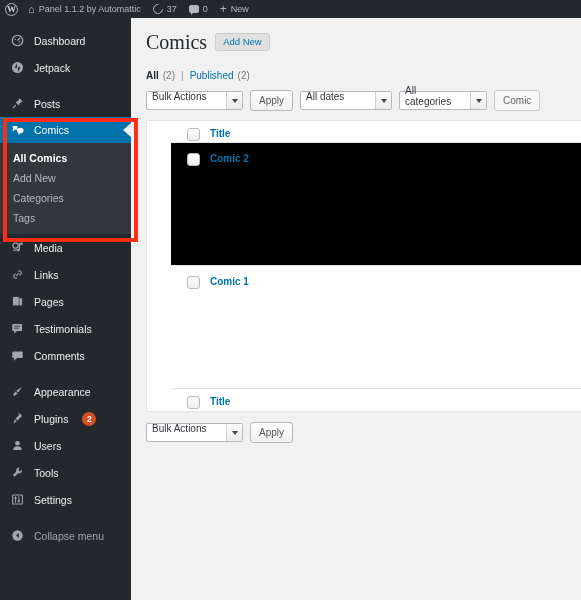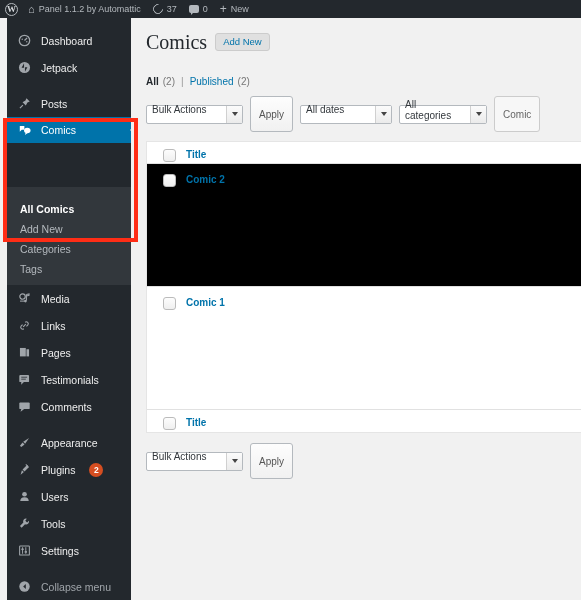--- a/index.html
+++ b/index.html
@@ -48,21 +48,21 @@
     content: ""; position: absolute; left: 2px; top: 7px;
     border-left: 3px solid #b4b9be;
     border-bottom: 3px solid transparent;
   }
   .plus-icon { font-size: 12px; color: #b4b9be; line-height: 1; font-weight: 300; }
   .ab-label { color: #b4b9be; }
   .ab-count { color: #b4b9be; }
 
   
   .sidebar {
-    position: absolute; top: 18px; left: 7px;
+    position: absolute; top: 18px; left: 0;
     width: 131px; height: 582px;
     background: #23282d;
   }
   .menu-item {
     display: flex; align-items: center;
     height: 27px; padding-left: 10px; gap: 9px;
     color: #eee; font-size: 10.5px;
     position: relative;
   }
   .menu-item.spacer-top { margin-top: 9px; }
@@ -77,21 +77,21 @@
   .menu-item.current .mi-icon, .menu-item.current .mi-label { color: #fff; }
   .menu-item.current .arrow {
     position: absolute; right: 0; top: 50%; transform: translateY(-50%);
     width: 0; height: 0;
     border-top: 7px solid transparent;
     border-bottom: 7px solid transparent;
     border-right: 8px solid #f1f1f1;
   }
   .menu-item.collapse .mi-label { color: #a0a5aa; }
 
-  .submenu { background: #32373c; padding: 12px 0 6px 0; margin-top: 44px; }
+  .submenu { background: #32373c; padding: 5px 0 6px 0; }
   .submenu-item {
     padding: 2px 0 2px 13px;
     font-size: 10.5px; color: #b4b9be; line-height: 16px;
   }
   .submenu-item.current { color: #fff; font-weight: bold; }
 
   .badge {
     display: inline-flex; align-items: center; justify-content: center;
     min-width: 14px; height: 14px; padding: 0 4px;
     background: #d54e21; color: #fff;
@@ -115,21 +115,21 @@
     font-size: 20px; font-weight: normal; color: #23282d;
     line-height: 1.2;
   }
   .add-new-btn {
     background: #e0e0e0; border: 1px solid #ccc; border-radius: 3px;
     color: #0073aa; font-size: 9.5px; padding: 3px 7px 4px 7px;
     line-height: 1;
   }
 
   .subsubsub {
-    margin-top: 22px; font-size: 10px; color: #23282d;
+    margin-top: 16px; font-size: 10px; color: #23282d;
     display: flex; align-items: center; gap: 4px;
   }
   .subsubsub .sep { color: #999; margin: 0 2px; }
   .ss-all { font-weight: bold; color: #23282d; }
   .ss-link { color: #0073aa; }
   .ss-count { color: #777; }
 
   .tablenav {
     margin-top: 9px; display: flex; align-items: center; gap: 7px;
   }
@@ -150,35 +150,36 @@
     border-left: 3px solid transparent;
     border-right: 3px solid transparent;
     border-top: 4px solid #444;
   }
   .sel-bulk { width: 97px; }
   .sel-dates { width: 92px; }
   .sel-cats { width: 88px; justify-content: flex-end; }
   .wp-btn {
     background: linear-gradient(#fdfdfd,#f1f1f1);
     border: 1px solid #b4b9be; border-radius: 3px;
-    height: 36px; font-size: 10px; color: #555;
+    height: 21px; font-size: 10px; color: #555;
     padding: 0 8px; display: inline-flex; align-items: center;
   }
   .wp-btn.ghost { background: #f7f7f7; color: #666; border-color: #ccc; }
 
   .wp-table {
     margin-top: 9px; width: 436px;
     background: #fff;
     border: 1px solid #e5e5e5;
     border-radius: 0;
   }
   .tr {
     display: flex; align-items: flex-start;
     padding: 9px 0 0 16px;
     border-bottom: 1px solid #e1e1e1;
+    margin-left: 24px;
   }
   .tr.head { background: #fff; height: 22px; padding-top: 6px; }
   .tr.foot { background: #fff; height: 22px; padding-top: 6px; border-bottom: none; }
   .tr.row-alt { background: #000000; }
   .tr.data { height: 123px; }
   .cb {
     width: 13px; height: 13px;
     background: linear-gradient(#fdfdfd,#efefef);
     border: 1px solid #bbb; border-radius: 3px;
     margin-right: 10px; margin-top: 1px; flex: 0 0 13px;

